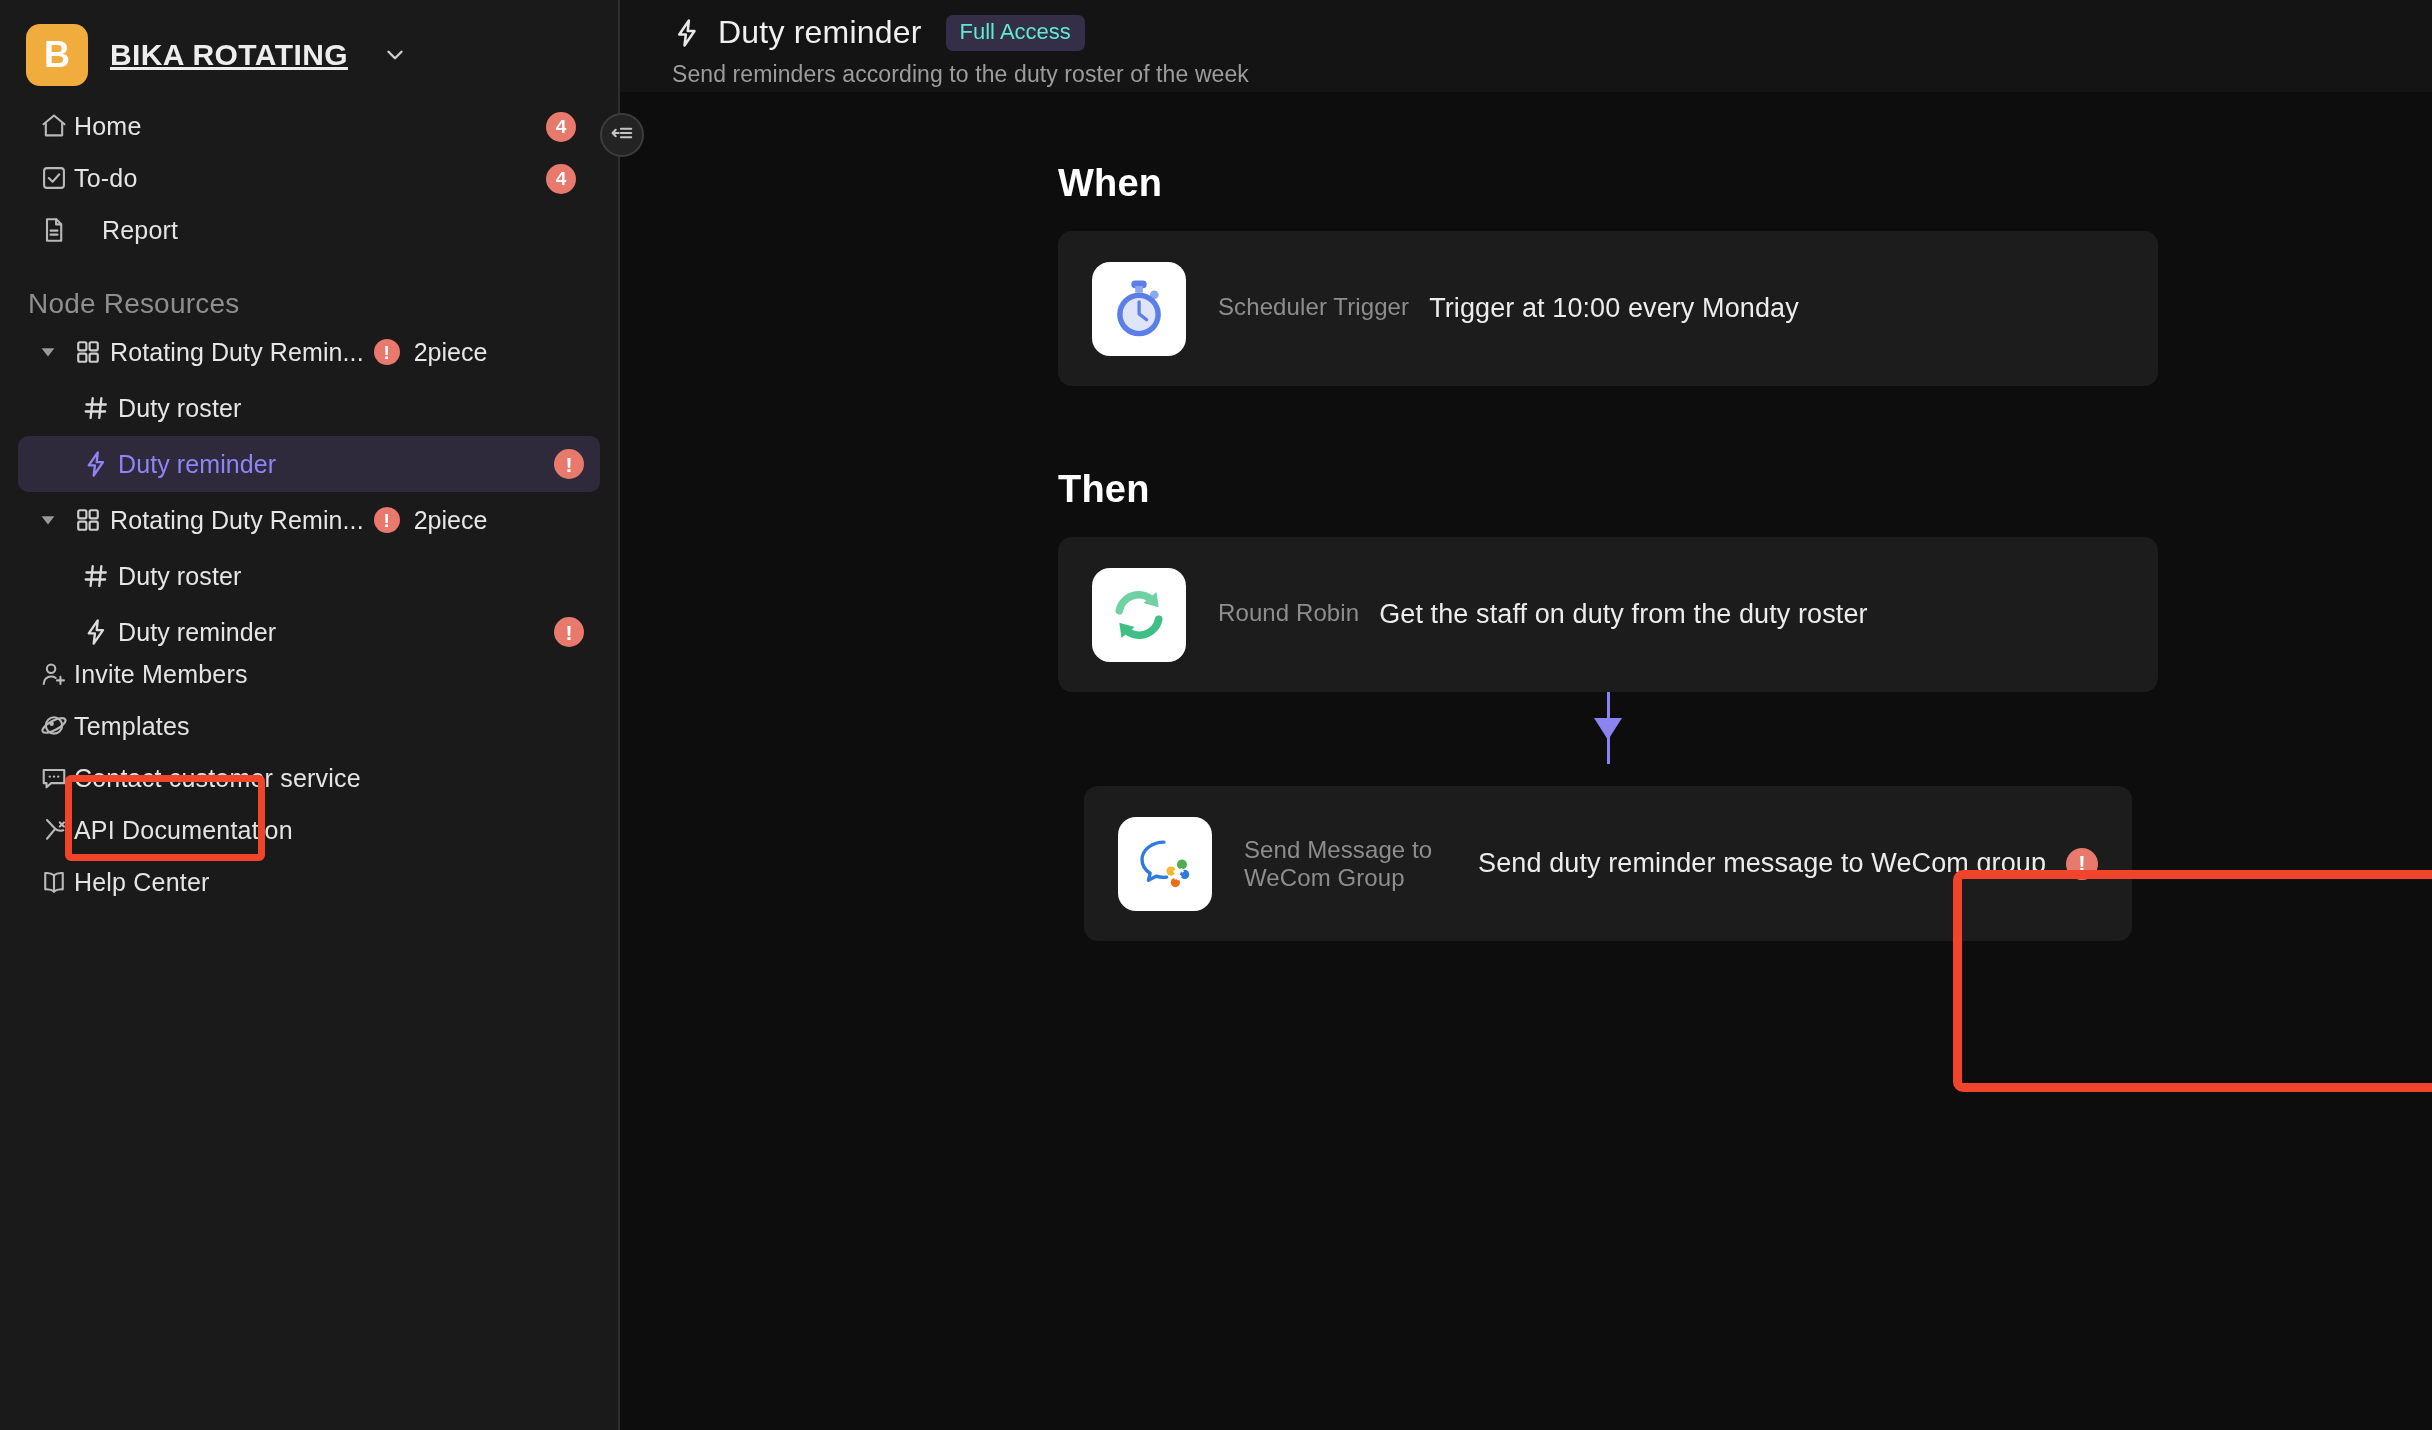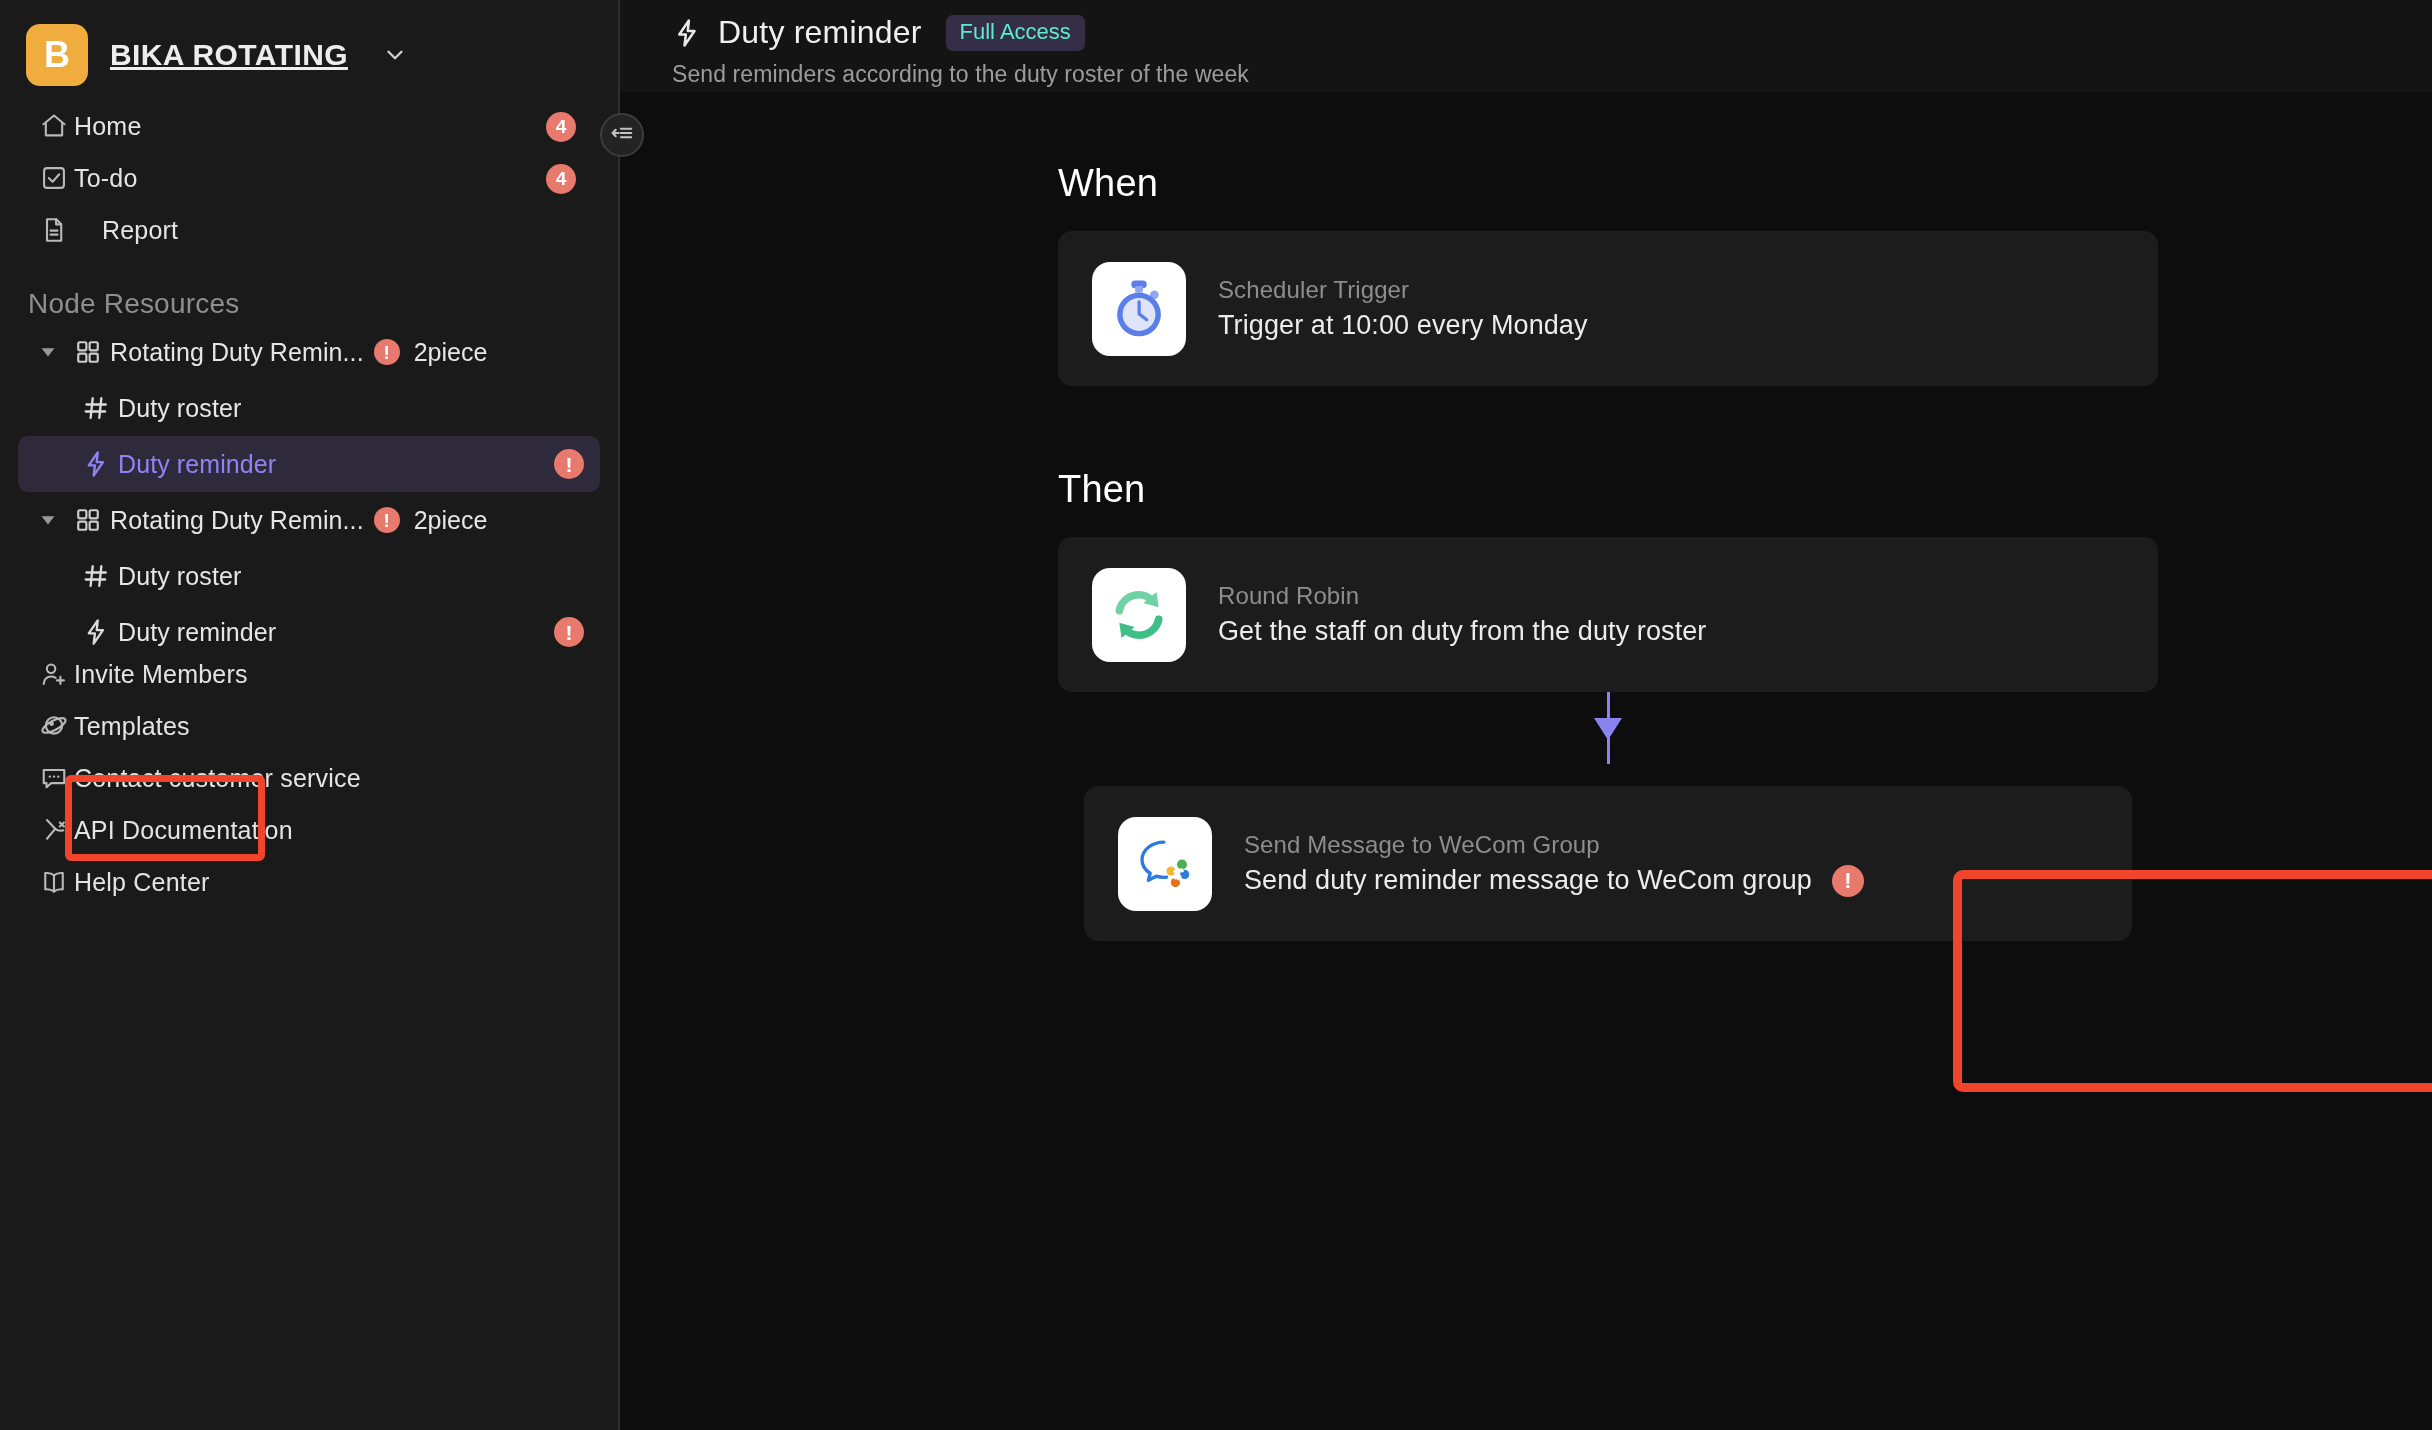--- a/index.html
+++ b/index.html
@@ -290,21 +290,21 @@
 
   .flow {
     position: absolute;
     left: 438px;
     top: 70px;
     width: 1100px;
   }
 
   .flow-heading {
     font-size: 38px;
-    font-weight: 400;
+    font-weight: 700;
     color: #ffffff;
     letter-spacing: .2px;
     margin-bottom: 26px;
   }
   .flow-heading.then { margin-top: 82px; }
 
   .node-card {
     position: relative;
     background: #1c1c1c;
     border-radius: 14px;
@@ -318,21 +318,21 @@
   .node-icon {
     width: 94px;
     height: 94px;
     flex: 0 0 94px;
     border-radius: 18px;
     background: #ffffff;
     display: flex;
     align-items: center;
     justify-content: center;
   }
-  .node-texts { display: flex; flex-direction: column; gap: 6px; min-width: 0; }
+  .node-texts { display: flex; flex-direction: row; gap: 20px; min-width: 0; }
   .node-kind {
     font-size: 24px;
     color: #8d8d8d;
     letter-spacing: .1px;
   }
   .node-desc-row { display: flex; align-items: center; gap: 20px; }
   .node-desc {
     font-size: 27px;
     color: #ececec;
     letter-spacing: .1px;

